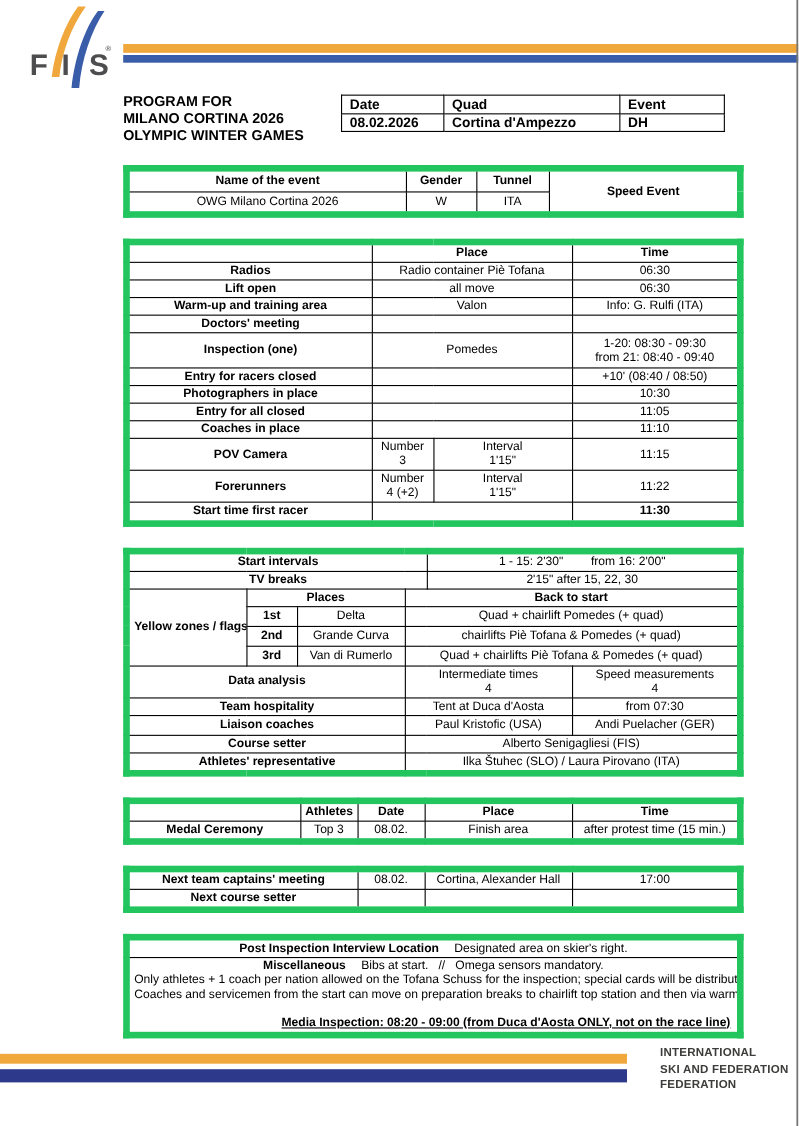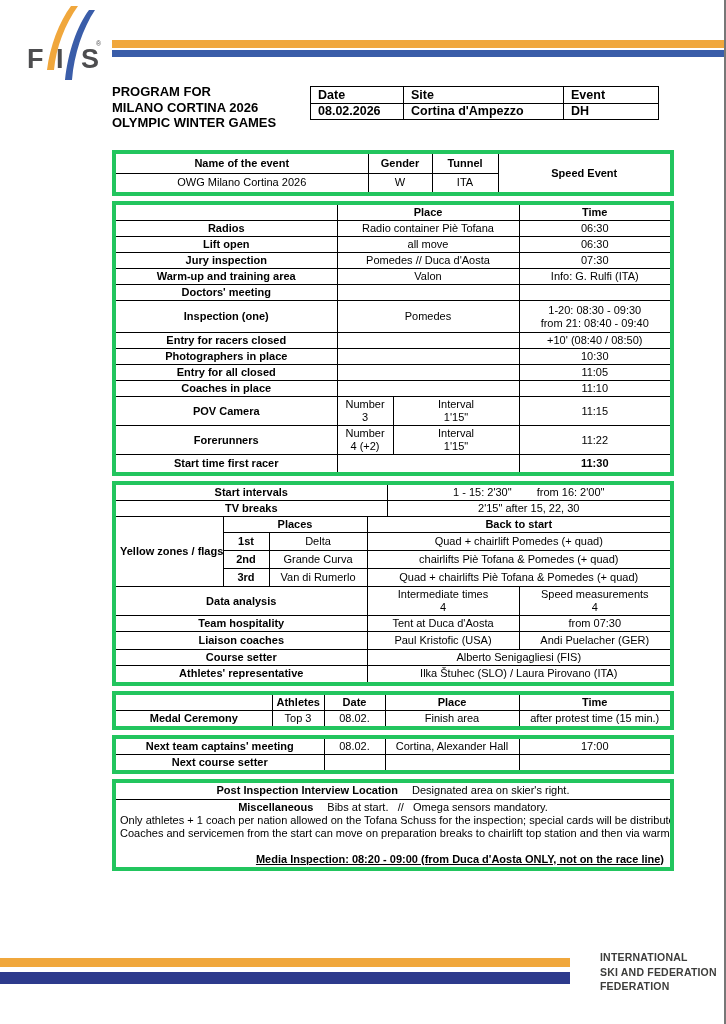--- a/index.html
+++ b/index.html
@@ -15,21 +15,21 @@
   .stripe.blue   { top:50px; height:7px; }
 
   .program-title { position:absolute; left:112px; top:84px; font-size:13px; font-weight:bold;
     line-height:15.5px; white-space:nowrap; }
 
   .datetable { position:absolute; left:310px; top:86px; border-collapse:collapse; table-layout:fixed; width:348px; }
   .datetable td { border:1.6px solid #000; font-size:12.5px; font-weight:bold; padding:0 0 0 7px; height:16.5px; white-space:nowrap; overflow:hidden; }
 
   
   .content { position:absolute; left:112px; top:150px; width:558px; }
-  table.sec { border-collapse:collapse; table-layout:fixed; width:558px; margin-bottom:5px; border:4px solid #22c55e; }
+  table.sec { border-collapse:collapse; table-layout:fixed; width:558px; margin-bottom:19px; border:6px solid #22c55e; }
   table.sec td { border:1.3px solid #000; font-size:11px; padding:1px 4px; white-space:nowrap; overflow:hidden;
     text-align:center; vertical-align:middle; line-height:13px; }
   td.lbl { text-align:left; font-weight:bold; padding-left:5px; }
   td.hdr { font-weight:bold; }
   td.left { text-align:left; padding-left:5px; }
 
   .nametable td { font-size:12.5px; height:21px; line-height:15px; }
   .speed-event { font-size:13.5px; font-weight:bold; }
 
   .r16 td { height:16px; }
@@ -82,21 +82,21 @@
 
   <table class="datetable">
     <colgroup>
         <col style="width:93px">
         <col style="width:160px">
         <col style="width:95px">
       </colgroup>
     <tbody>
         <tr>
       <td>Date</td>
-      <td>Site</td>
+      <td>Quad</td>
       <td>Event</td>
     </tr>
     <tr>
       <td>08.02.2026</td>
       <td>Cortina d'Ampezzo</td>
       <td>DH</td>
     </tr>
   </tbody>
     </table>
 
@@ -141,25 +141,20 @@
         <td class="lbl">Radios</td>
         <td colspan="2">Radio container Piè Tofana</td>
         <td>06:30</td>
       </tr>
       <tr class="r16">
         <td class="lbl">Lift open</td>
         <td colspan="2">all move</td>
         <td>06:30</td>
       </tr>
       <tr class="r16">
-        <td class="lbl">Jury inspection</td>
-        <td colspan="2">Pomedes // Duca d'Aosta</td>
-        <td>07:30</td>
-      </tr>
-      <tr class="r16">
         <td class="lbl">Warm-up and training area</td>
         <td colspan="2">Valon</td>
         <td>Info: G. Rulfi (ITA)</td>
       </tr>
       <tr class="r14">
         <td class="lbl">Doctors' meeting</td>
         <td colspan="2"></td>
         <td></td>
       </tr>
       <tr class="r33">

